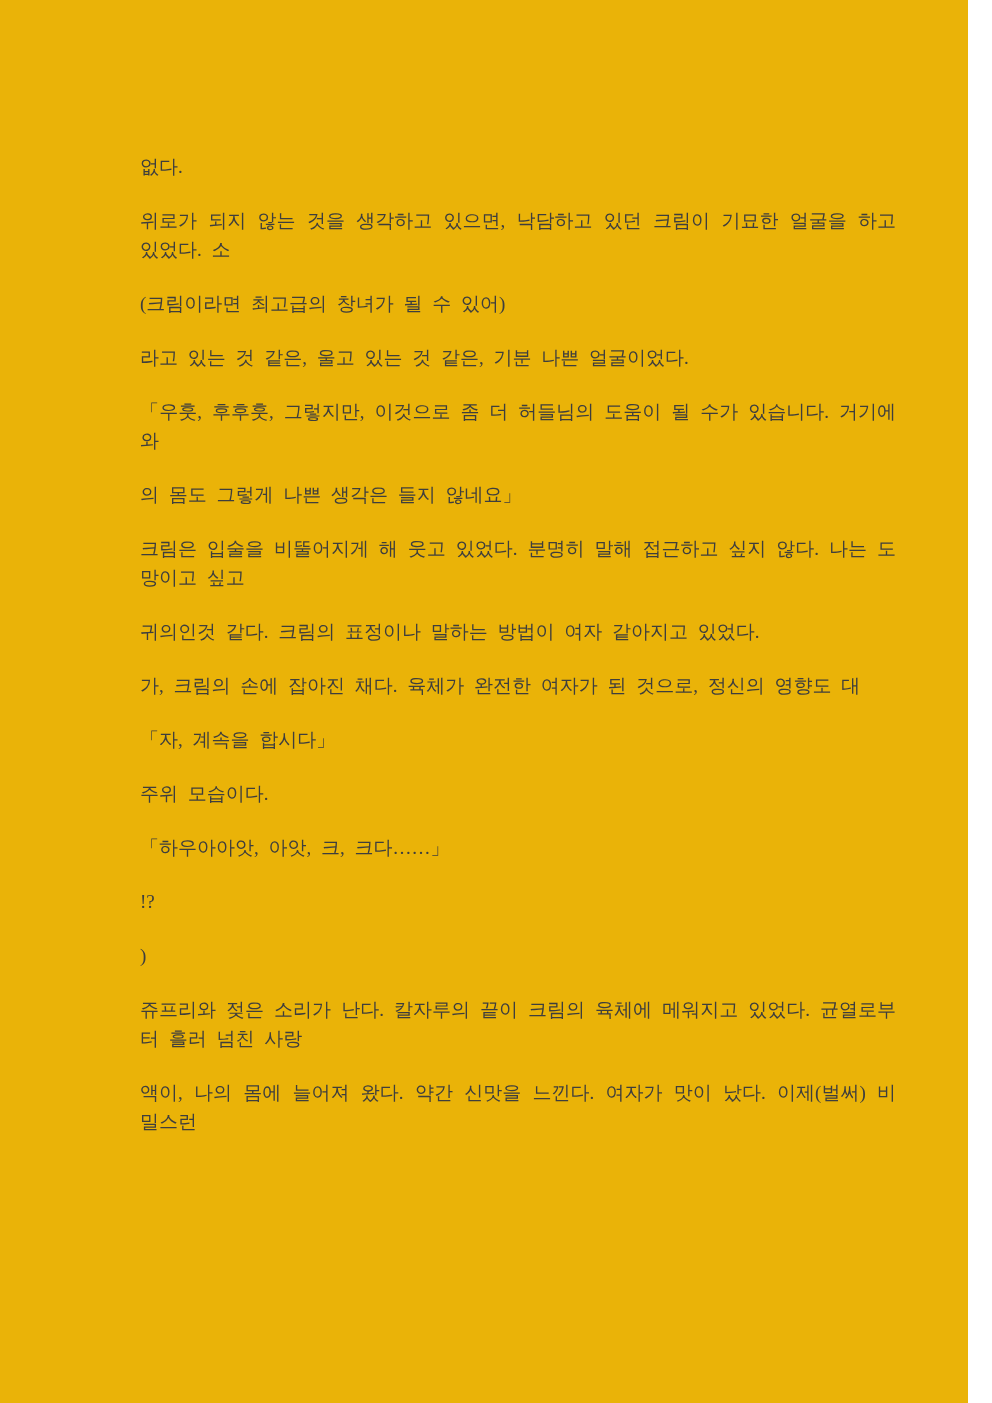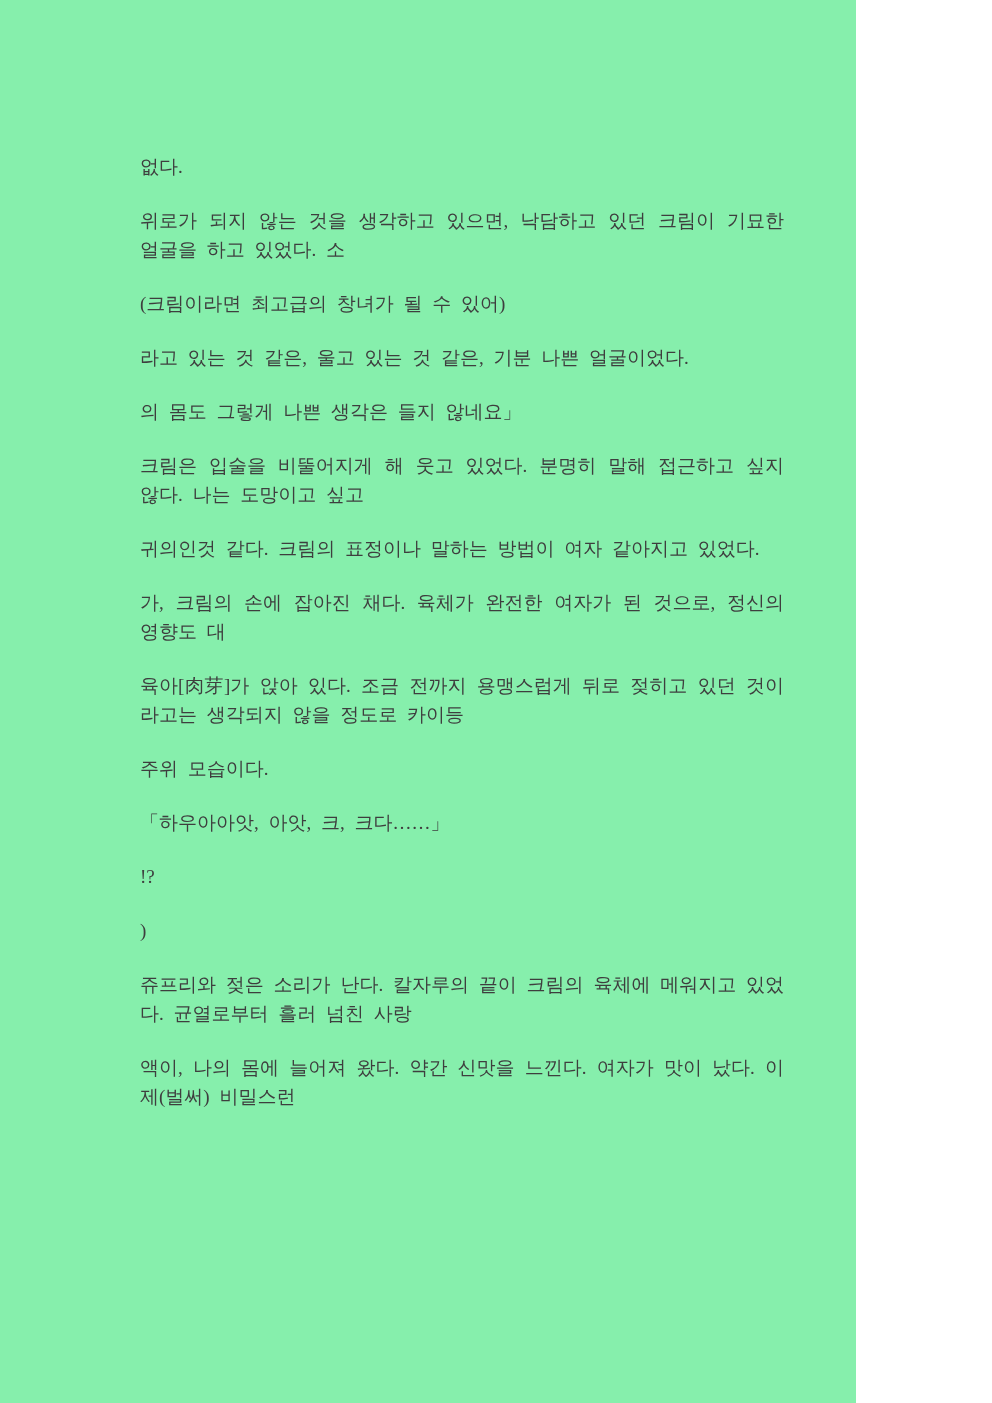--- a/index.html
+++ b/index.html
@@ -8,23 +8,23 @@
     background: #ffffff;
   }
   body {
     width: 992px;
     height: 1403px;
     font-family: "Liberation Serif", "DejaVu Serif", serif;
     overflow: hidden;
   }
   .page {
     box-sizing: border-box;
-    width: 856px;
+    width: 968px;
     height: 1403px;
-    background: #86efac;
+    background: #eab308;
     padding: 152px 72px 0 140px;
     color: #3e3e3e;
   }
   .para {
     margin: 0 0 25px 0;
     font-size: 19px;
     line-height: 29px;
     text-align: justify;
     word-spacing: 5px;
     word-break: normal;
@@ -33,24 +33,25 @@
   }
 </style>
 </head>
 <body>
 
 <div class="page">
   <p class="para">없다.</p>
   <p class="para">위로가 되지 않는 것을 생각하고 있으면, 낙담하고 있던 크림이 기묘한 얼굴을 하고 있었다. 소</p>
   <p class="para">(크림이라면 최고급의 창녀가 될 수 있어)</p>
   <p class="para">라고 있는 것 같은, 울고 있는 것 같은, 기분 나쁜 얼굴이었다.</p>
+  <p class="para">「우훗, 후후훗, 그렇지만, 이것으로 좀 더 허들님의 도움이 될 수가 있습니다. 거기에 와</p>
   <p class="para">의 몸도 그렇게 나쁜 생각은 들지 않네요」</p>
   <p class="para">크림은 입술을 비뚤어지게 해 웃고 있었다. 분명히 말해 접근하고 싶지 않다. 나는 도망이고 싶고</p>
   <p class="para">귀의인것 같다. 크림의 표정이나 말하는 방법이 여자 같아지고 있었다.</p>
   <p class="para">가, 크림의 손에 잡아진 채다. 육체가 완전한 여자가 된 것으로, 정신의 영향도 대</p>
-  <p class="para">육아[肉芽]가 앉아 있다. 조금 전까지 용맹스럽게 뒤로 젖히고 있던 것이라고는 생각되지 않을 정도로 카이등</p>
+  <p class="para">「자, 계속을 합시다」</p>
   <p class="para">주위 모습이다.</p>
   <p class="para">「하우아아앗, 아앗, 크, 크다……」</p>
   <p class="para">!?</p>
   <p class="para">)</p>
   <p class="para">쥬프리와 젖은 소리가 난다. 칼자루의 끝이 크림의 육체에 메워지고 있었다. 균열로부터 흘러 넘친 사랑</p>
   <p class="para">액이, 나의 몸에 늘어져 왔다. 약간 신맛을 느낀다. 여자가 맛이 났다. 이제(벌써) 비밀스런</p>
 </div>
 
 </body></html>

